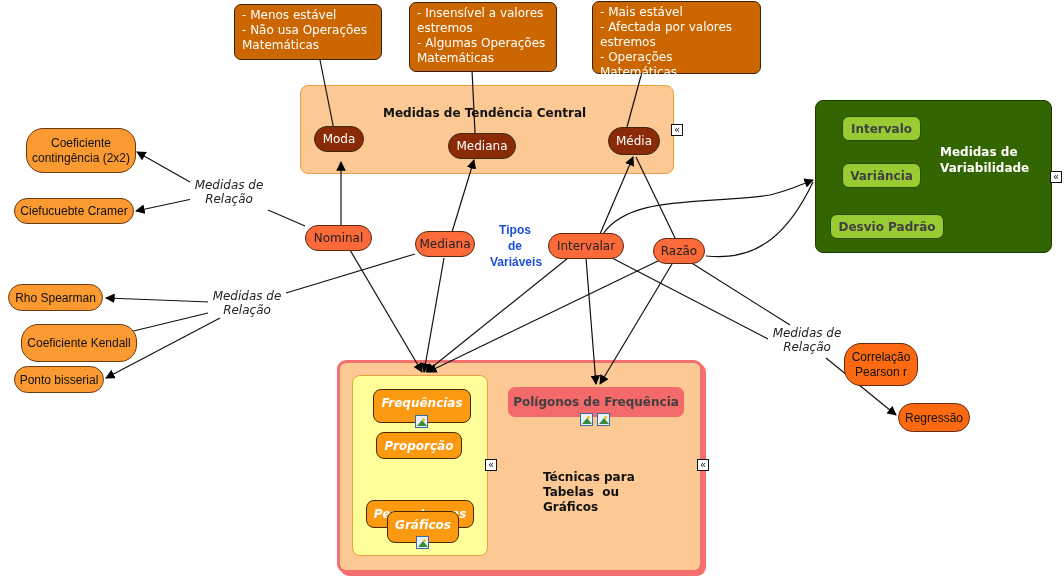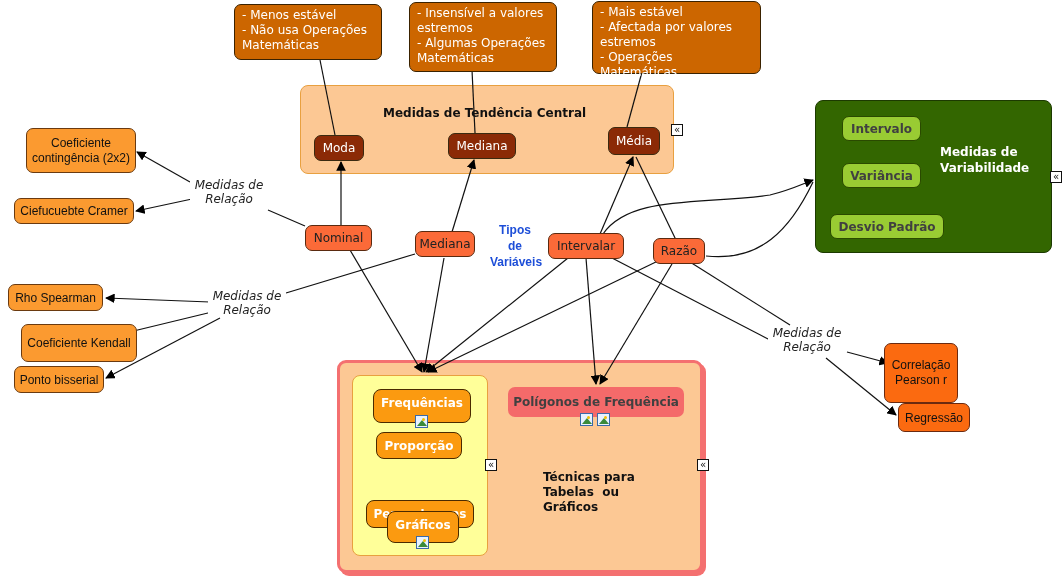--- a/index.html
+++ b/index.html
@@ -1,33 +1,33 @@
 <!DOCTYPE html>
 <html><head>
 <meta charset="utf-8">
 <style>
   html, body { margin:0; padding:0; background:#ffffff; }
   body { width:1064px; height:577px; position:relative; overflow:hidden; font-family:"DejaVu Sans", sans-serif; }
   svg#links { position:absolute; left:0; top:0; width:1064px; height:577px; z-index:2; pointer-events:none; }
-  .node { position:absolute; box-sizing:border-box; border-radius:7px; border:1px solid #3a2a10; display:flex; align-items:center; justify-content:center; text-align:center; z-index:3; }
+  .node { position:absolute; box-sizing:border-box; border-radius:17px; border:1px solid #3a2a10; display:flex; align-items:center; justify-content:center; text-align:center; z-index:3; }
   .note { position:absolute; box-sizing:border-box; background:#cc6600; color:#fff; border:1px solid #3a2200; border-radius:7px; font-size:12px; line-height:15px; padding:3px 7px; z-index:3; white-space:pre-line; }
   .ctc { position:absolute; box-sizing:border-box; background:#fcc894; border:1px solid #e8a040; border-radius:8px; z-index:1; }
   .ctc-title { position:absolute; font-weight:bold; font-size:12px; color:#111; }
   .brown { background:#8b2a06; color:#fff; font-size:12px; }
   .var { background:#fb6a38; color:#222; font-size:12px; border:1px solid #5a2a10; }
   .rel { background:#fb9a30; color:#111; font-size:12px; font-family:"Liberation Sans", sans-serif; border:1px solid #6a3a10; }
   .rel2 { background:#fb6a10; color:#111; font-size:12px; font-family:"Liberation Sans", sans-serif; border:1px solid #6a2a10; }
   .label-it { position:absolute; font-style:italic; font-size:12px; color:#222; text-align:center; line-height:14px; background:#fff; z-index:3; }
   .tipos { position:absolute; font-family:"Liberation Sans", sans-serif; font-weight:bold; font-size:12px; text-align:center; line-height:16px; color:#1d4ed8; z-index:3; }
   .green-box { position:absolute; left:815px; top:100px; width:237px; height:153px; background:#336600; border:1px solid #1c3a00; border-radius:8px; z-index:1; box-sizing:border-box; }
   .gnode { position:absolute; background:#99cc33; color:#404040; font-weight:bold; font-size:12px; border:1px solid #2a4a00; border-radius:7px; display:flex; align-items:center; justify-content:center; box-sizing:border-box; z-index:3; }
   .green-title { position:absolute; color:#fff; font-weight:bold; font-size:12px; line-height:16px; z-index:3; }
   .tec-box { position:absolute; left:337px; top:360px; width:366px; height:213px; background:#fcc894; border:3px solid #f47070; border-radius:9px; box-sizing:border-box; z-index:1; box-shadow:3px 3px 0 #f47070; }
   .yellow-box { position:absolute; left:352px; top:375px; width:136px; height:181px; background:#ffff99; border:1px solid #e8a040; border-radius:8px; box-sizing:border-box; z-index:2; }
-  .onode { position:absolute; background:#fb9a10; color:#fff; font-weight:bold; font-size:12px; border:1px solid #4a2a00; border-radius:8px; display:flex; align-items:flex-start; justify-content:center; padding-top:6px; box-sizing:border-box; z-index:3; }
+  .onode { position:absolute; background:#fb9a10; color:#fff; font-weight:bold; font-size:12px; border:1px solid #4a2a00; border-radius:8px; display:flex; align-items:flex-start; justify-content:center; padding-top:6px; box-sizing:border-box; z-index:3;font-style:italic; }
   .poli { position:absolute; left:508px; top:387px; width:176px; height:30px; background:#f46a6a; border-radius:7px; color:#404040; font-weight:bold; font-size:12px; display:flex; align-items:center; justify-content:center; z-index:3; }
   .tec-title { position:absolute; left:543px; top:470px; font-weight:bold; font-size:12px; line-height:15px; color:#111; z-index:3; white-space:pre; }
   .img-icon { position:absolute; width:13px; height:13px; background:#e8f2ff; border:1px solid #3a6aa8; box-sizing:border-box; z-index:4; overflow:hidden; }
   .img-icon::before { content:""; position:absolute; left:1px; bottom:1px; width:0; height:0; border-left:5px solid transparent; border-right:5px solid transparent; border-bottom:6px solid #3a8a3a; }
   .img-icon::after { content:""; position:absolute; right:2px; top:2px; width:3px; height:3px; border-radius:50%; background:#f2c000; }
   .collapse { position:absolute; width:12px; height:12px; background:#fff; border:1px solid #111; font-size:10px; line-height:10px; text-align:center; color:#111; z-index:5; box-sizing:border-box; font-family:"DejaVu Sans", sans-serif; }
 </style>
 </head>
 <body>
 
@@ -83,21 +83,21 @@
 estremos
 - Algumas Operações
 Matemáticas</div>
 <div class="note" style="left:592px;top:1px;width:169px;height:73px;">- Mais estável
 - Afectada por valores
 estremos
 - Operações Matemáticas</div>
 
 <div class="ctc" style="left:300px;top:85px;width:374px;height:89px;"></div>
 <div class="ctc-title" style="left:383px;top:106px;z-index:3;">Medidas de Tendência Central</div>
-<div class="node brown" style="left:314px;top:135px;width:50px;height:26px;">Moda</div>
+<div class="node brown" style="left:314px;top:126px;width:50px;height:26px;">Moda</div>
 <div class="node brown" style="left:448px;top:133px;width:68px;height:26px;">Mediana</div>
 <div class="node brown" style="left:608px;top:127px;width:52px;height:28px;">Média</div>
 <div class="collapse" style="left:671px;top:124px;">«</div>
 
 <div class="green-box"></div>
 <div class="gnode" style="left:842px;top:116px;width:79px;height:25px;">Intervalo</div>
 <div class="gnode" style="left:842px;top:163px;width:79px;height:25px;">Variância</div>
 <div class="gnode" style="left:830px;top:214px;width:114px;height:25px;">Desvio Padrão</div>
 <div class="green-title" style="left:940px;top:144px;white-space:pre;">Medidas de
 Variabilidade</div>
@@ -119,21 +119,21 @@
 Relação</div>
 
 <div class="node rel" style="left:26px;top:128px;width:110px;height:45px;white-space:pre;line-height:15px;">Coeficiente
 contingência (2x2)</div>
 <div class="node rel" style="left:14px;top:198px;width:120px;height:26px;">Ciefucuebte Cramer</div>
 
 <div class="node rel" style="left:8px;top:284px;width:95px;height:27px;">Rho Spearman</div>
 <div class="node rel" style="left:0px;top:324px;width:116px;height:38px;margin-left:21px;">Coeficiente Kendall</div>
 <div class="node rel" style="left:14px;top:366px;width:90px;height:27px;">Ponto bisserial</div>
 
-<div class="node rel2" style="left:884px;top:343px;width:74px;height:60px;white-space:pre;line-height:15px;">Correlação
+<div class="node rel2" style="left:844px;top:343px;width:74px;height:43px;white-space:pre;line-height:15px;">Correlação
 Pearson r</div>
 <div class="node rel2" style="left:898px;top:403px;width:72px;height:29px;">Regressão</div>
 
 <div class="tec-box"></div>
 <div class="yellow-box"></div>
 <div class="onode" style="left:373px;top:389px;width:98px;height:34px;">Frequências</div>
 <div class="img-icon" style="left:415px;top:415px;"></div>
 <div class="onode" style="left:376px;top:432px;width:86px;height:27px;">Proporção</div>
 <div class="onode" style="left:366px;top:500px;width:108px;height:28px;">Percentagens</div>
 <div class="onode" style="left:387px;top:511px;width:72px;height:32px;">Gráficos</div>

